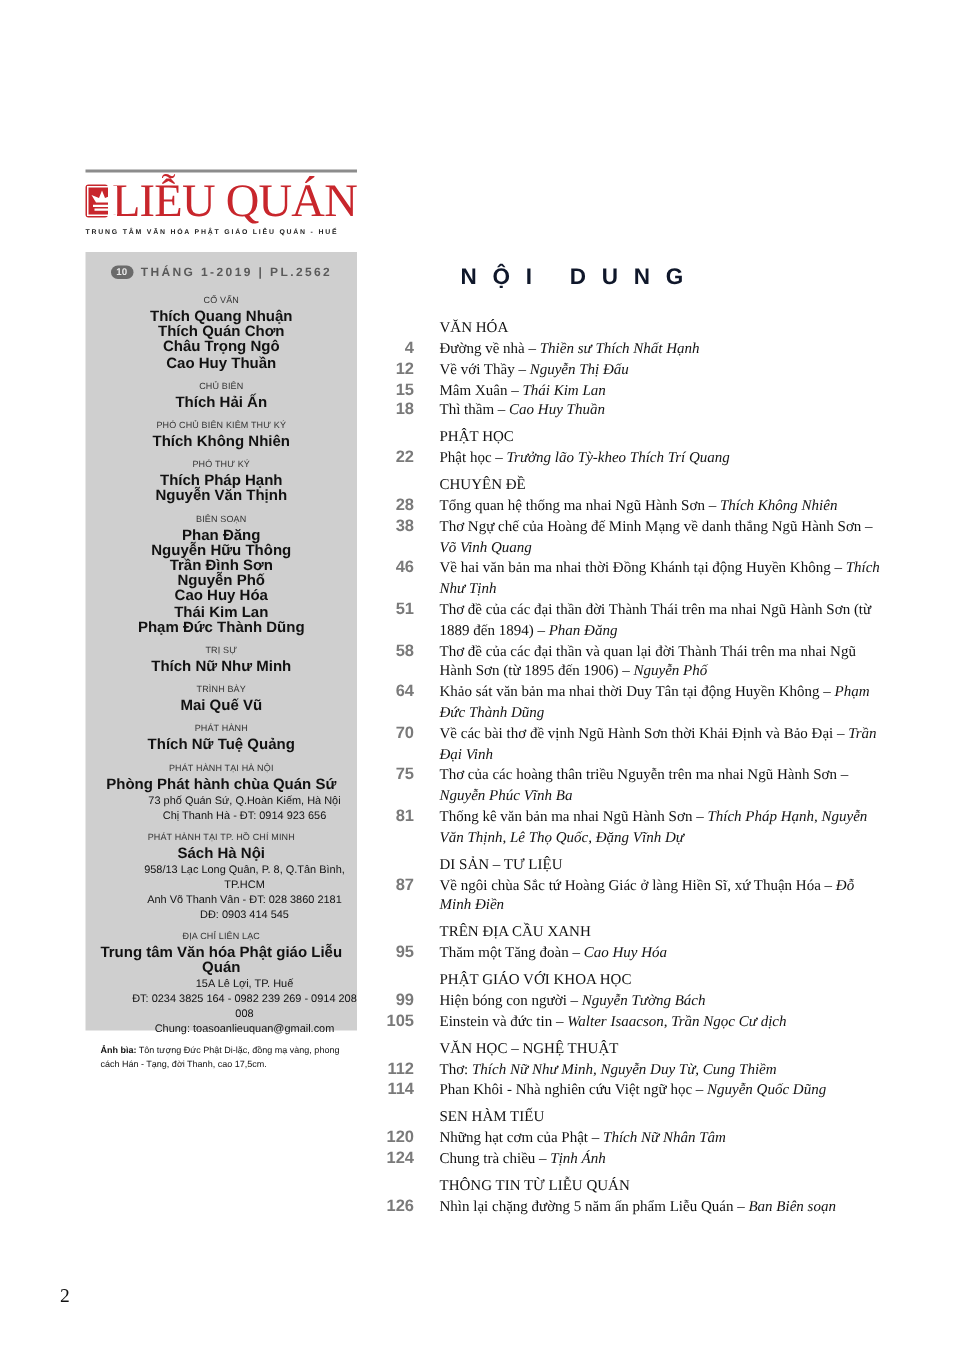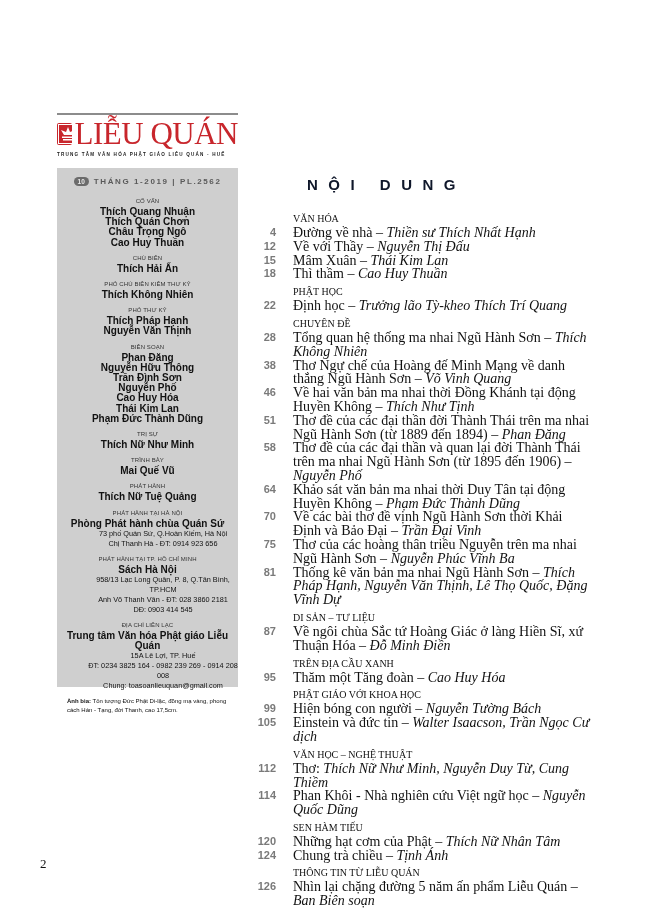--- a/index.html
+++ b/index.html
@@ -30,21 +30,21 @@
   
   .page-number { position: absolute; left: 40px; top: 856px; font-family: "Liberation Serif", serif; font-size: 13px; color: #111; }
 
   
   .toc-title { position: absolute; left: 292px; top: 176px; font-size: 15px; font-weight: bold; letter-spacing: 10.5px; color: #0f172a; white-space: nowrap; margin-left: 15px; }
   .toc { position: absolute; left: 250px; top: 212px; width: 385px; }
   .toc-section { margin-bottom: 4px; }
   .section-head { font-family: "Liberation Serif", serif; font-size: 10px; color: #111; padding-left: 43px; line-height: 14px; }
   .toc-entry { display: flex; align-items: flex-start; }
   .toc-page { width: 26px; text-align: right; font-size: 11px; font-weight: bold; color: #7a7a7a; line-height: 13.8px; flex: none; }
-  .toc-text { margin-left: 17px; font-family: "Liberation Serif", serif; font-size: 14px; line-height: 13.8px; color: #111; width: 300px; }
+  .toc-text { margin-left: 17px; font-family: "Liberation Serif", serif; font-size: 10px; line-height: 13.8px; color: #111; width: 300px; }
   .toc-text .title { }
   .toc-text .author { font-style: italic; }
 </style>
 </head>
 <body>
 
 <div class="masthead">
   <div class="rule"></div>
   <div class="logo-row">
     <div class="logo-mark">
@@ -158,21 +158,21 @@
       </div>
       <div class="toc-entry">
         <span class="toc-page">18</span>
         <span class="toc-text"><span class="title">Thì thầm – </span><span class="author">Cao Huy Thuần</span></span>
       </div>
     </div>
     <div class="toc-section">
       <div class="section-head">PHẬT HỌC</div>
       <div class="toc-entry">
         <span class="toc-page">22</span>
-        <span class="toc-text"><span class="title">Định học – </span><span class="author">Trưởng lão Tỳ-kheo Thích Trí Quang</span></span>
+        <span class="toc-text"><span class="title">Phật học – </span><span class="author">Trưởng lão Tỳ-kheo Thích Trí Quang</span></span>
       </div>
     </div>
     <div class="toc-section">
       <div class="section-head">CHUYÊN ĐỀ</div>
       <div class="toc-entry">
         <span class="toc-page">28</span>
         <span class="toc-text"><span class="title">Tổng quan hệ thống ma nhai Ngũ Hành Sơn – </span><span class="author">Thích Không Nhiên</span></span>
       </div>
       <div class="toc-entry">
         <span class="toc-page">38</span>

